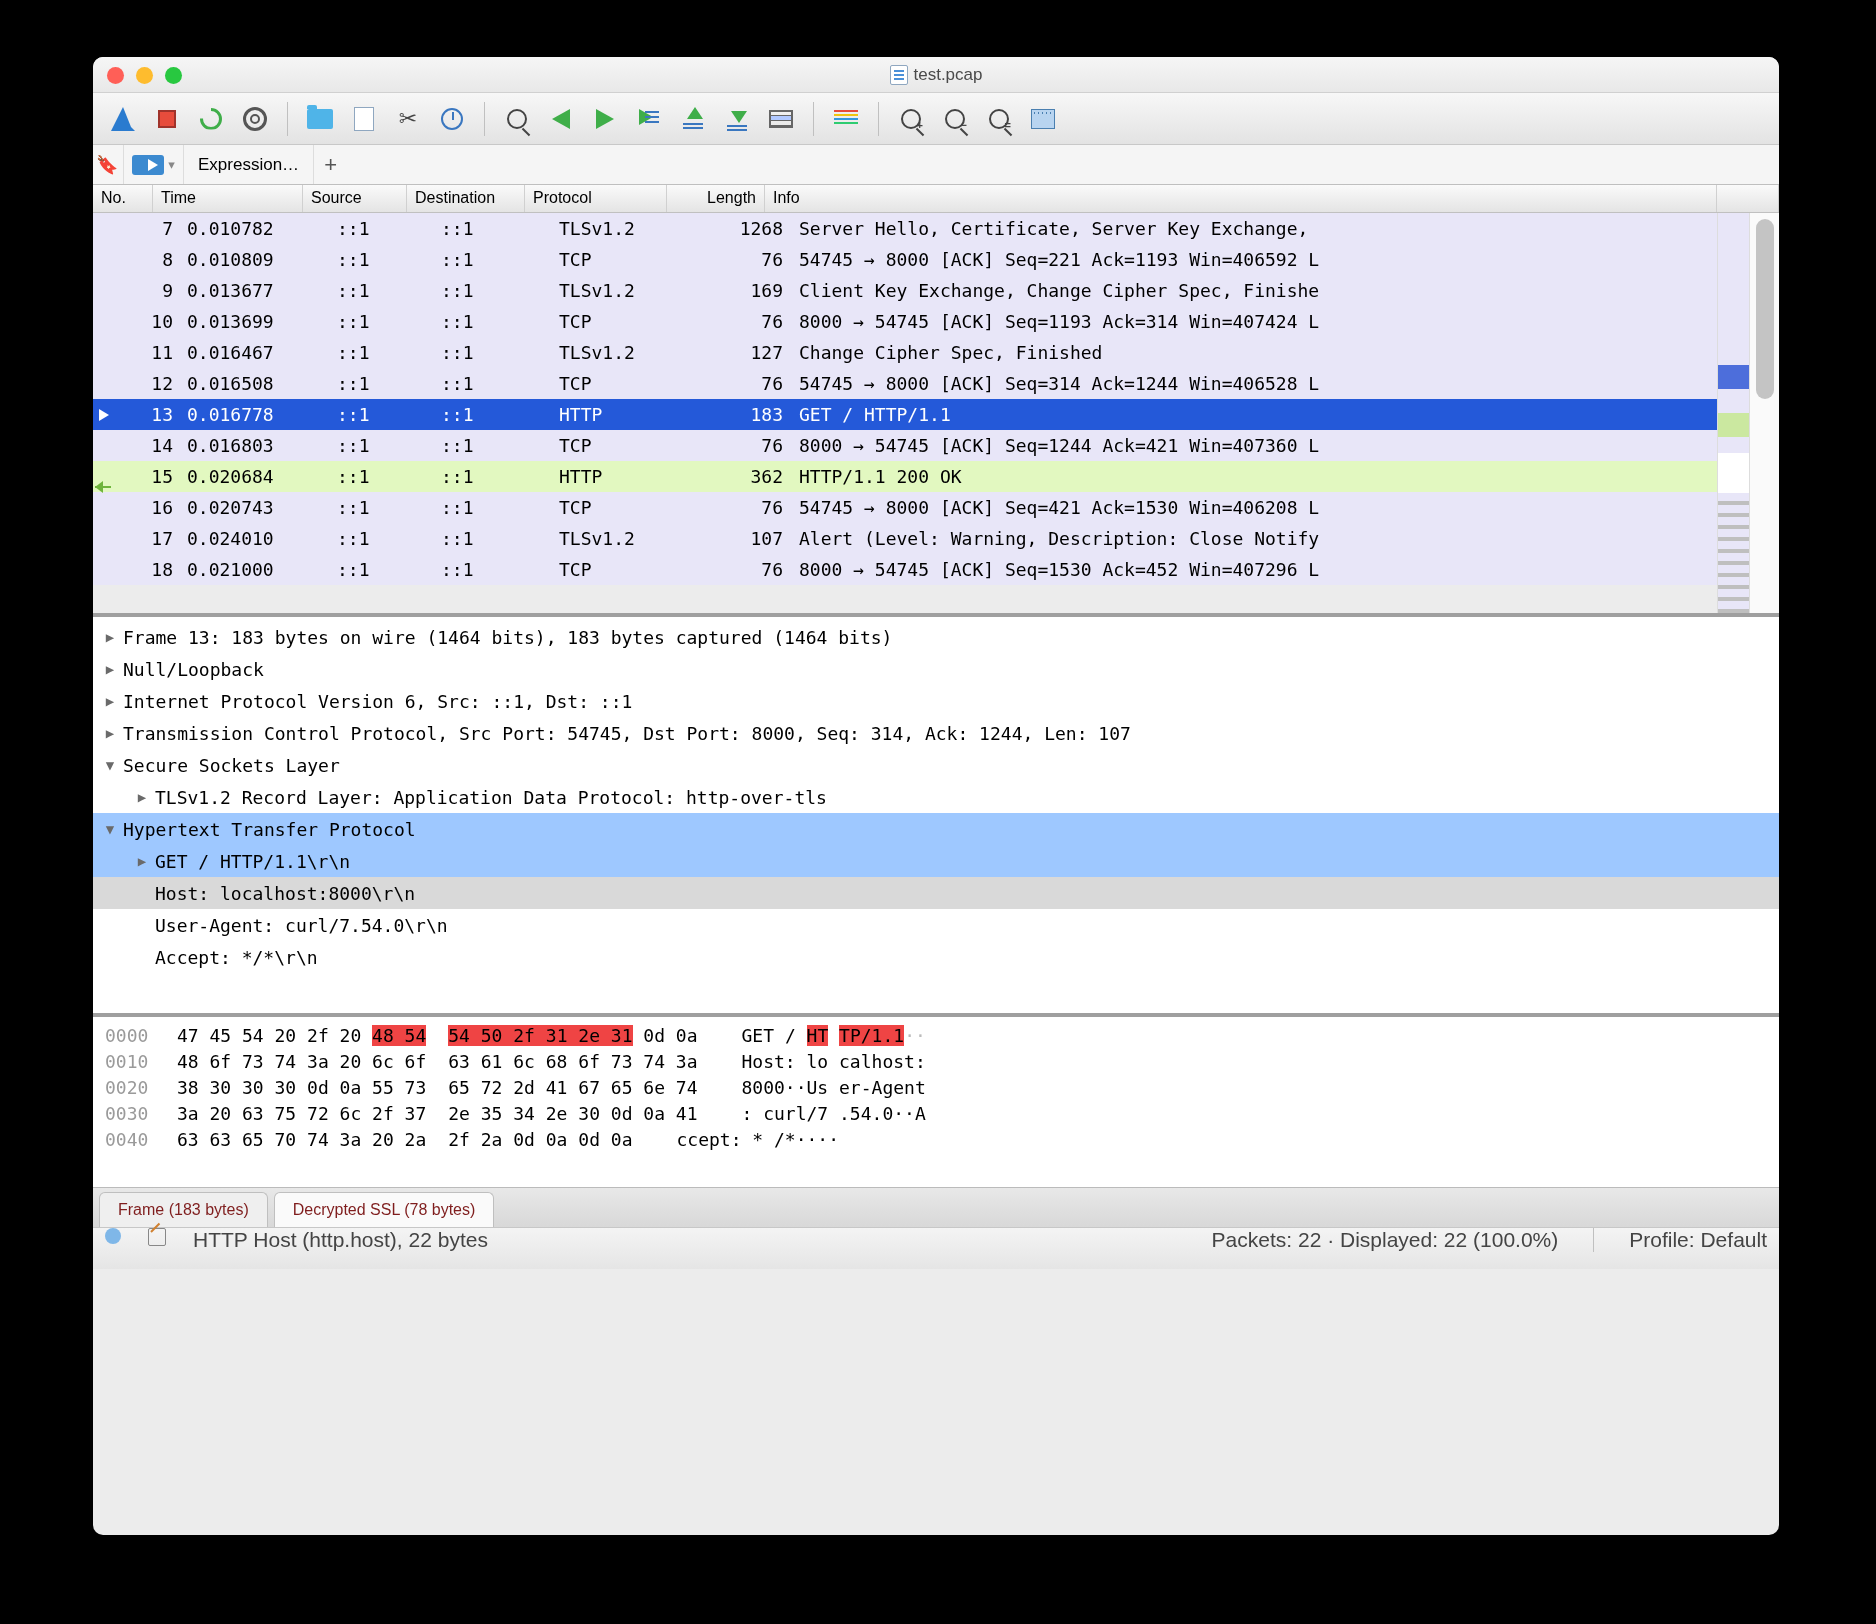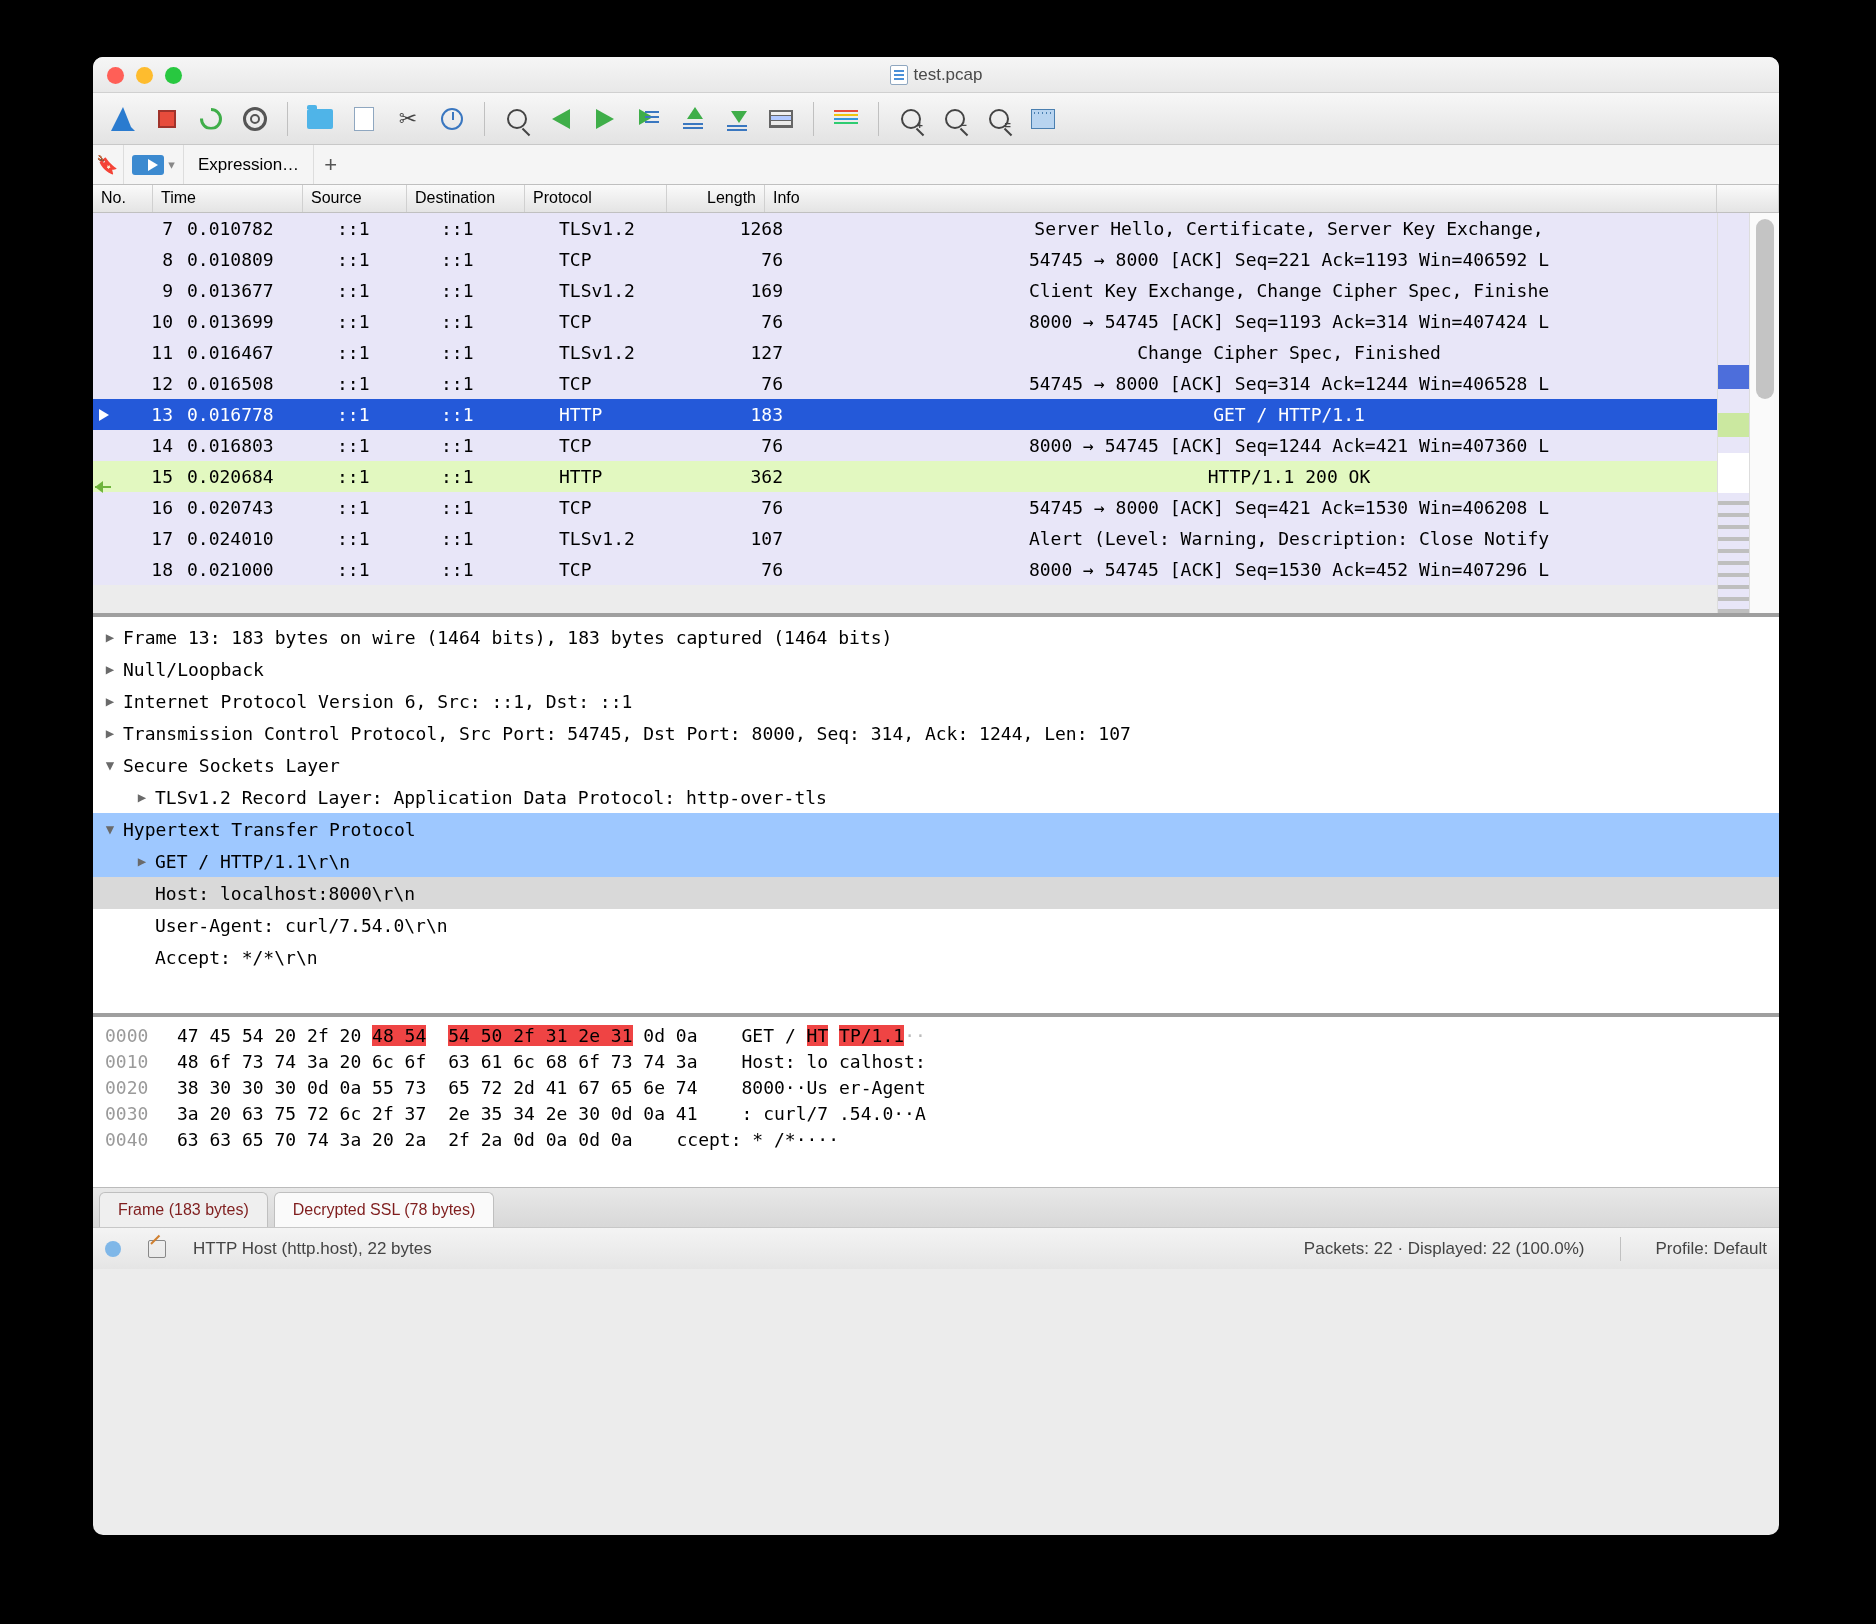--- a/index.html
+++ b/index.html
@@ -130,21 +130,21 @@
   .col-info{flex:1;}
   .pl-body{flex:1;overflow:hidden;position:relative;font-family:Menlo,Consolas,monospace;font-size:18px;}
   .row{height:31px;display:flex;align-items:center;white-space:nowrap;}
   .row .c{overflow:hidden;}
   .row .c-no{width:60px;text-align:right;padding-right:8px;}
   .row .c-time{width:150px;padding-left:6px;}
   .row .c-src{width:104px;padding-left:6px;}
   .row .c-dst{width:118px;padding-left:6px;}
   .row .c-proto{width:142px;padding-left:6px;}
   .row .c-len{width:98px;text-align:right;padding-right:10px;}
-  .row .c-info{flex:1;padding-left:6px;overflow:hidden;text-align:center;}
+  .row .c-info{flex:1;padding-left:6px;overflow:hidden;}
   .row.bg-lav{background:#e8e6f8;}
   .row.bg-grn{background:#e2f8c0;}
   .row.selected{background:#2459d9;color:#fff;}
   .gutter{width:28px;flex-shrink:0;}
   .list-scroll{position:absolute;right:0;top:0;bottom:0;width:30px;background:#fafafa;border-left:1px solid #ddd;}
   .minimap{position:absolute;right:30px;top:0;bottom:0;width:32px;background:#fff;border-left:1px solid #ddd;}
   .minimap div{position:absolute;left:0;right:0;}
 
   .details{height:400px;overflow:hidden;background:#fff;border-bottom:4px solid #9f9f9f;font-family:Menlo,Consolas,monospace;font-size:18px;padding:4px 0;}
   .tree-row{height:32px;display:flex;align-items:center;padding-left:10px;gap:6px;}
@@ -156,21 +156,21 @@
   .hex{height:170px;background:#fff;font-family:Menlo,Consolas,monospace;font-size:18px;padding:6px 12px;line-height:26px;overflow:hidden;}
   .hex .addr{color:#9a9a9a;display:inline-block;width:72px;}
   .hex .hl{background:#ef4444;margin-top:44px;}
   .hex .dim{color:#bbb;}
   .hex .gap{display:inline-block;width:22px;}
 
   .bytetabs{height:40px;background:linear-gradient(#e8e8e8,#d8d8d8);display:flex;align-items:flex-end;border-top:1px solid #bbb;}
   .btab{padding:8px 18px;border:1px solid #bfbfbf;border-bottom:none;border-radius:6px 6px 0 0;background:#efefef;font-size:16px;color:#7f1d1d;margin-left:6px;}
   .btab.active{background:#fafafa;}
 
-  .statusbar{height:42px;background:linear-gradient(#f4f4f4,#e5e5e5);border-top:1px solid #c7c7c7;display:flex;align-items:center;padding:0 12px;font-size:17px;color:#444;gap:27px;}
+  .statusbar{height:42px;background:linear-gradient(#f4f4f4,#e5e5e5);border-top:1px solid #c7c7c7;display:flex;align-items:flex-start;padding:0 12px;font-size:21px;color:#444;gap:27px;}
   .bullet{width:16px;height:16px;border-radius:50%;background:#7fb7e8;}
   .edit-icon{width:18px;height:18px;border:1px solid #888;border-radius:2px;position:relative;}
   .edit-icon::after{content:'';position:absolute;left:2px;top:2px;width:12px;height:2px;background:#d08030;transform:rotate(-45deg);transform-origin:left;}
   .status-spacer{flex:1;}
   .status-sep{width:1px;height:24px;background:#c0c0c0;margin:0 8px;}
   .row.selected .gutter::after{content:'';position:absolute;left:6px;border-top:6px solid transparent;border-bottom:6px solid transparent;border-left:10px solid #fff;margin-top:-6px;top:50%;}
   .gutter{position:relative;}
   .gutter.mark-sel::before{content:'';position:absolute;left:2px;top:9px;width:16px;height:2px;background:#2459d9;}
   .gutter.mark-sel::after{content:'';position:absolute;left:14px;top:4px;border-top:6px solid transparent;border-bottom:6px solid transparent;border-left:8px solid #2459d9;}
   .gutter.mark-grn::before{content:'';position:absolute;left:2px;top:9px;width:16px;height:2px;background:#6eb43c;}

